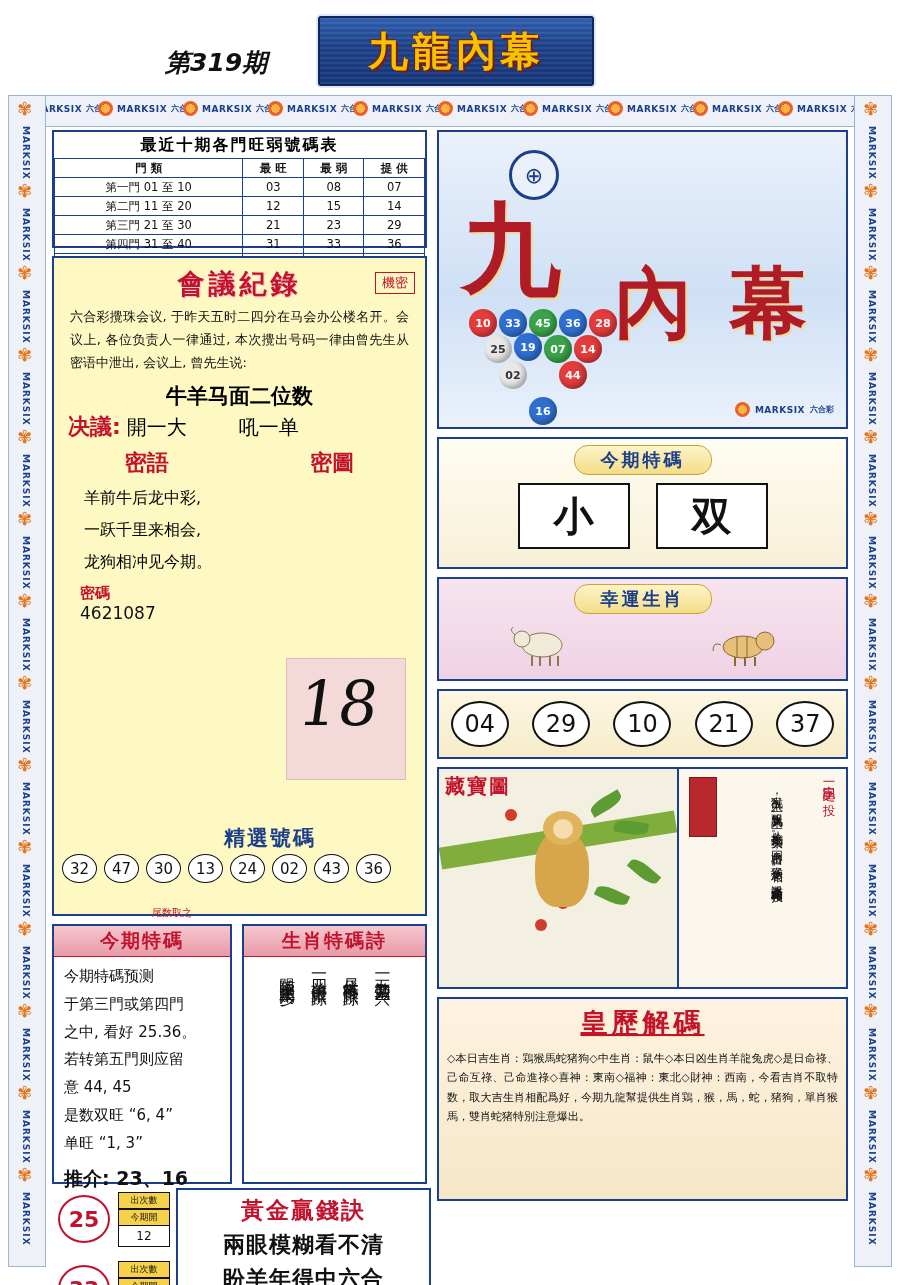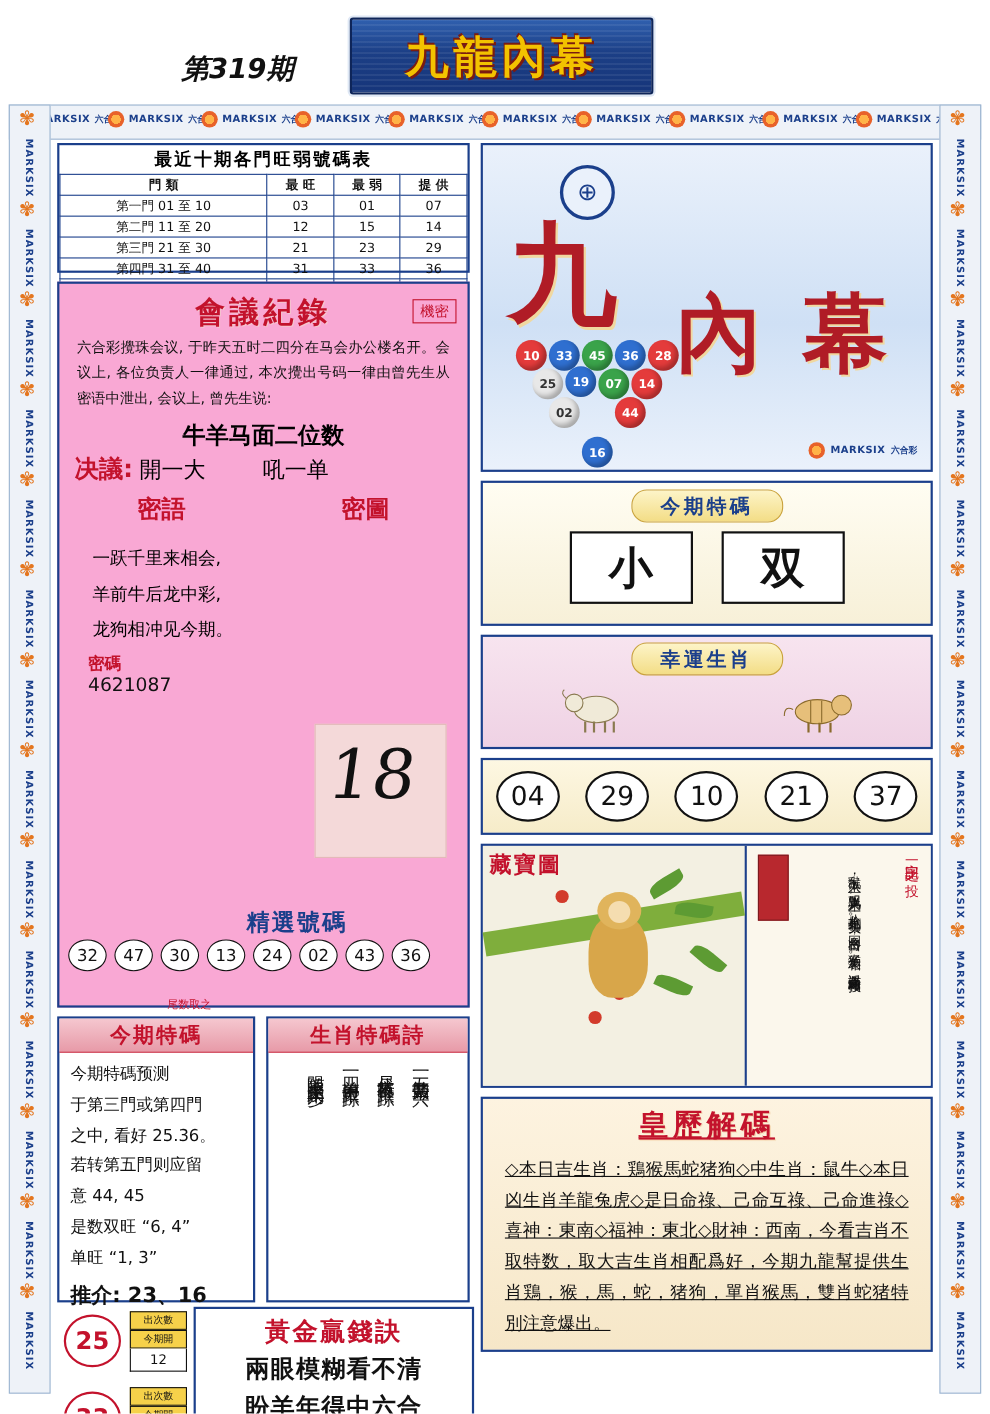--- a/index.html
+++ b/index.html
@@ -43,30 +43,30 @@
   .panel{position:absolute;background:#fff;border:2px solid #1b3f8b;box-sizing:border-box;}
 
   
   .tbl{left:0;top:0;width:375px;height:118px;background:#fff;}
   .tbl table{width:100%;border-collapse:collapse;font-size:11.5px;color:#111;}
   .tbl .cap{font-size:16px;font-weight:bold;text-align:center;padding:3px 0 2px;letter-spacing:2px;}
   .tbl th,.tbl td{border:1px solid #1b3f8b;text-align:center;padding:1.5px 0;font-size:11.5px;}
   .tbl th{font-weight:bold;}
 
   
-  .meet{left:0;top:126px;width:375px;height:660px;background:#f9a8d4;}
+  .meet{left:0;top:126px;width:375px;height:660px;background:#fef9c3;}
   .meet-title{text-align:center;font-size:27px;font-weight:bold;color:#c3122c;letter-spacing:4px;
      margin-top:8px;text-shadow:1px 1px 0 #f4c6ce;}
   .secret-tag{position:absolute;right:10px;top:14px;border:1px solid #c3122c;color:#c3122c;
      font-size:13px;padding:1px 6px;}
   .meet-body{padding:4px 16px 0;font-size:13px;line-height:1.75;color:#111;text-align:justify;}
   .mid-line{text-align:center;font-size:21px;font-weight:bold;margin:8px 0 2px;}
   .jueyi{display:flex;align-items:center;gap:6px;padding:0 14px;font-size:20px;}
   .jueyi .lab{color:#c3122c;font-weight:bold;font-size:22px;}
-  .mimi-row{display:flex;justify-content:space-around;color:#c3122c;font-weight:bold;font-size:22px;margin:6px 0 12px;}
+  .mimi-row{display:flex;justify-content:space-around;color:#c3122c;font-weight:bold;font-size:22px;margin:6px 0 2px;}
   .poem{padding:2px 30px;font-size:16px;line-height:2.0;}
   .mima{padding:4px 26px 0;font-size:15px;color:#c3122c;font-weight:bold;}
   .mima-num{padding:0 26px;font-size:17px;color:#111;}
   .jingxuan{position:absolute;left:170px;top:566px;font-size:21px;color:#1b3f8b;font-weight:bold;letter-spacing:2px;}
   .ball-row{position:absolute;left:8px;top:596px;display:flex;gap:7px;}
   .ballo{width:33px;height:27px;border:1.5px solid #111;border-radius:50%;display:flex;
      align-items:center;justify-content:center;font-size:15px;color:#111;background:#fff;}
 
   
   .hand{position:absolute;left:232px;top:400px;width:118px;height:120px;background:#f4d9d9;border:1px solid #e3b9b9;}
@@ -139,21 +139,21 @@
   .tz-right{flex:1;position:relative;background:#fbf7ec;}
   .tz-right .vtext{position:absolute;right:8px;top:6px;writing-mode:vertical-rl;text-orientation:upright;
      font-size:12.5px;line-height:1.5;color:#c3122c;letter-spacing:1px;}
   .tz-right .vtext2{position:absolute;right:60px;top:18px;writing-mode:vertical-rl;text-orientation:upright;
      font-size:12px;line-height:1.6;color:#111;letter-spacing:1px;}
   .tz-right .tablet{position:absolute;left:10px;top:8px;width:26px;height:58px;background:#b8282e;border:1px solid #7c1a1e;}
 
   .huang{min-height:200px;background:linear-gradient(180deg,#fdf3e0,#f6e7c8);}
   .huang .t{text-align:center;font-size:27px;font-weight:bold;color:#c3122c;letter-spacing:4px;margin:6px 0 2px;
      text-shadow:1px 1px 0 #f5d9b4;text-decoration:underline;}
-  .huang .body{padding:6px 20px 10px;font-size:16px;line-height:1.75;color:#111;text-align:justify;text-decoration:underline;}
+  .huang .body{padding:6px 8px 10px;font-size:11px;line-height:1.75;color:#111;text-align:justify;}
 
   
   .branch{position:absolute;left:0;top:60px;width:100%;height:22px;background:#7fae3c;transform:rotate(-9deg);}
   .mk-body{position:absolute;left:96px;top:62px;width:54px;height:76px;background:#d8a64a;border-radius:45% 45% 40% 40%;}
   .mk-head{position:absolute;left:104px;top:42px;width:40px;height:34px;background:#e0b45c;border-radius:50%;}
   .mk-face{position:absolute;left:114px;top:50px;width:20px;height:20px;background:#f5ddb0;border-radius:50%;}
   .fruit{position:absolute;width:12px;height:12px;border-radius:50%;background:#d23b2b;}
   .leaf{position:absolute;width:34px;height:13px;border-radius:50% 0 50% 0;background:#5d9b33;}
 </style>
 </head>
@@ -296,21 +296,21 @@
               <th>門   類</th>
               <th>最  旺</th>
               <th>最  弱</th>
               <th>提  供</th>
             </tr>
           </thead>
         <tbody id="tblBody">
             <tr>
               <td>第一門 01 至 10</td>
               <td>03</td>
-              <td>01</td>
+              <td>08</td>
               <td>07</td>
             </tr>
             <tr>
               <td>第二門 11 至 20</td>
               <td>12</td>
               <td>15</td>
               <td>14</td>
             </tr>
             <tr>
               <td>第三門 21 至 30</td>
@@ -343,22 +343,22 @@
         <span class="lab">决議:</span>
         <span>開一大</span>
         <span style="width:40px"></span>
         <span>吼一单</span>
       </div>
       <div class="mimi-row">
         <span>密語</span>
         <span>密圖</span>
       </div>
       <div class="poem" id="poemBox">
+          <div>羊前牛后龙中彩,</div>
           <div>一跃千里来相会,</div>
-          <div>羊前牛后龙中彩,</div>
           <div>龙狗相冲见今期。</div>
         </div>
       <div class="mima">密碼</div>
       <div class="mima-num">4621087</div>
       <div class="jingxuan">精選號碼</div>
       <div class="ball-row" id="jingxuanRow">
           <div class="ballo">32</div>
           <div class="ballo">47</div>
           <div class="ballo">30</div>
           <div class="ballo">13</div>

